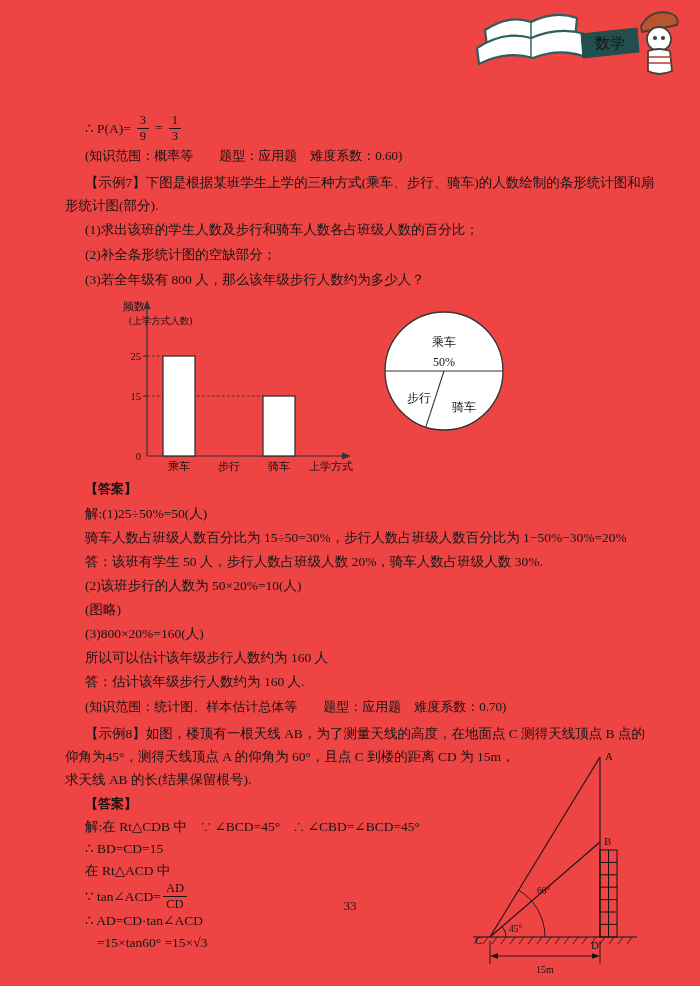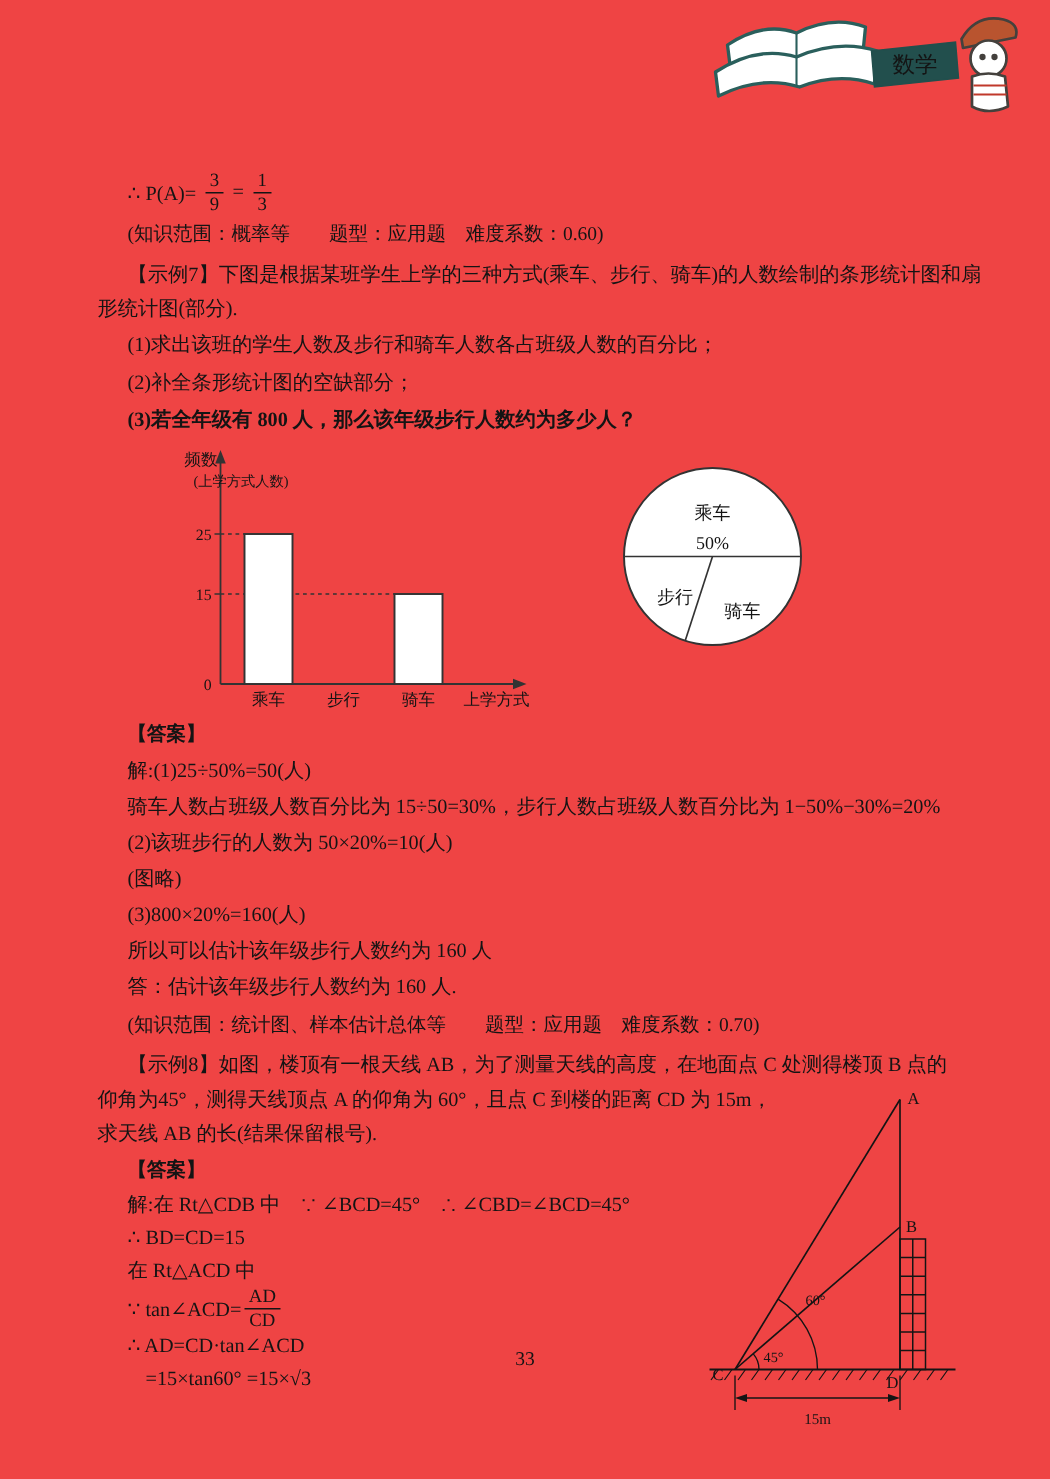--- a/index.html
+++ b/index.html
@@ -15,21 +15,21 @@
   .s8 .line { line-height:22px; }
   .indent { padding-left:20px; }
   .indent2 { padding-left:32px; }
   .para { font-size:13.5px; line-height:23px; text-indent:20px; margin-top:4px; }
   .meta { font-size:13px; line-height:22px; padding-left:20px; margin:2px 0 4px 0; }
   .answer-header { font-weight:bold; font-size:13px; line-height:26px; padding-left:20px; }
   .formula-line { display:flex; align-items:center; gap:4px; height:30px; font-size:13.5px; padding-left:20px; }
   .frac { display:inline-flex; flex-direction:column; align-items:center; line-height:1.15; font-size:12.5px; margin:0 2px; }
   .frac .fnum { border-bottom:1px solid #141414; padding:0 3px; }
   .frac .fden { padding:0 3px; }
-  .charts-row { display:flex; align-items:flex-start; gap:52px; margin:4px 0 2px 30px; }
+  .charts-row { display:flex; align-items:flex-start; gap:21px; margin:4px 0 2px 30px; }
   .pie-wrap { margin-top:12px; }
   .s8 { position:relative; margin-top:2px; min-height:258px; }
   .frac-line { display:flex; align-items:center; height:28px; font-size:13.5px; }
   .geo { position:absolute; top:20px; right:-8px; }
   svg text { font-family:"Liberation Serif","DejaVu Serif",serif; fill:#141414; }
   .pagenum { position:absolute; left:0; right:0; top:898px; text-align:center; font-size:13px; }
 </style>
 </head>
 <body>
 
@@ -67,21 +67,21 @@
       <span class="frac">
         <span class="fnum">1</span>
         <span class="fden">3</span>
       </span>
     </div>
     <div class="meta">(知识范围：概率等　　题型：应用题　难度系数：0.60)</div>
 
     <p class="para">【示例7】下图是根据某班学生上学的三种方式(乘车、步行、骑车)的人数绘制的条形统计图和扇形统计图(部分).</p>
     <div class="line indent" style="line-height:25px;">(1)求出该班的学生人数及步行和骑车人数各占班级人数的百分比；</div>
     <div class="line indent" style="line-height:25px;">(2)补全条形统计图的空缺部分；</div>
-    <div class="line indent" style="line-height:25px;font-weight:bold;">(3)若全年级有 800 人，那么该年级步行人数约为多少人？</div>
+    <div class="line indent" style="line-height:25px;">(3)若全年级有 800 人，那么该年级步行人数约为多少人？</div>
 
     <div class="charts-row">
 
       <svg id="barchart" width="265" height="178" viewBox="0 0 265 178">
         <g>
           <line x1="52" y1="160" x2="52" y2="10" stroke="#333" stroke-width="1.2"></line>
           <polygon points="52,4 48.5,13 55.5,13" fill="#333"></polygon>
           <line x1="52" y1="160" x2="250" y2="160" stroke="#333" stroke-width="1.2"></line>
           <polygon points="256,160 247,156.5 247,163.5" fill="#333"></polygon>
           <line x1="48" y1="60" x2="52" y2="60" stroke="#333" stroke-width="1"></line>
@@ -111,29 +111,30 @@
           <text x="63" y="58" font-size="12" text-anchor="middle">50%</text>
           <text x="38" y="94" font-size="12" text-anchor="middle">步行</text>
           <text x="83" y="103" font-size="12" text-anchor="middle">骑车</text>
         </svg>
       </div>
     </div>
 
     <div class="answer-header">【答案】</div>
     <div class="line indent">解:(1)25÷50%=50(人)</div>
     <div class="line indent">骑车人数占班级人数百分比为 15÷50=30%，步行人数占班级人数百分比为 1−50%−30%=20%</div>
+    <div class="line indent">答：该班有学生 50 人，步行人数占班级人数 20%，骑车人数占班级人数 30%.</div>
     <div class="line indent">(2)该班步行的人数为 50×20%=10(人)</div>
     <div class="line indent">(图略)</div>
     <div class="line indent">(3)800×20%=160(人)</div>
     <div class="line indent">所以可以估计该年级步行人数约为 160 人</div>
     <div class="line indent">答：估计该年级步行人数约为 160 人.</div>
     <div class="meta">(知识范围：统计图、样本估计总体等　　题型：应用题　难度系数：0.70)</div>
 
     <section class="s8">
-      <div class="line indent" style="line-height:23px;">【示例8】如图，楼顶有一根天线 AB，为了测量天线的高度，在地面点 C 处测得楼顶 B 点的</div>
+      <div class="line indent" style="line-height:23px;">【示例8】如图，楼顶有一根天线 AB，为了测量天线的高度，在地面点 C 测得天线顶点 B 点的</div>
       <div class="line" style="line-height:23px;">仰角为45°，测得天线顶点 A 的仰角为 60°，且点 C 到楼的距离 CD 为 15m，</div>
       <div class="line" style="line-height:23px;">求天线 AB 的长(结果保留根号).</div>
       <div class="answer-header" style="line-height:25px;">【答案】</div>
       <div class="line indent">解:在 Rt△CDB 中　∵ ∠BCD=45°　∴ ∠CBD=∠BCD=45°</div>
       <div class="line indent">∴ BD=CD=15</div>
       <div class="line indent">在 Rt△ACD 中</div>
       <div class="frac-line indent">
         <span>∵ tan∠ACD=</span>
         <span class="frac">
           <span class="fnum">AD</span>

